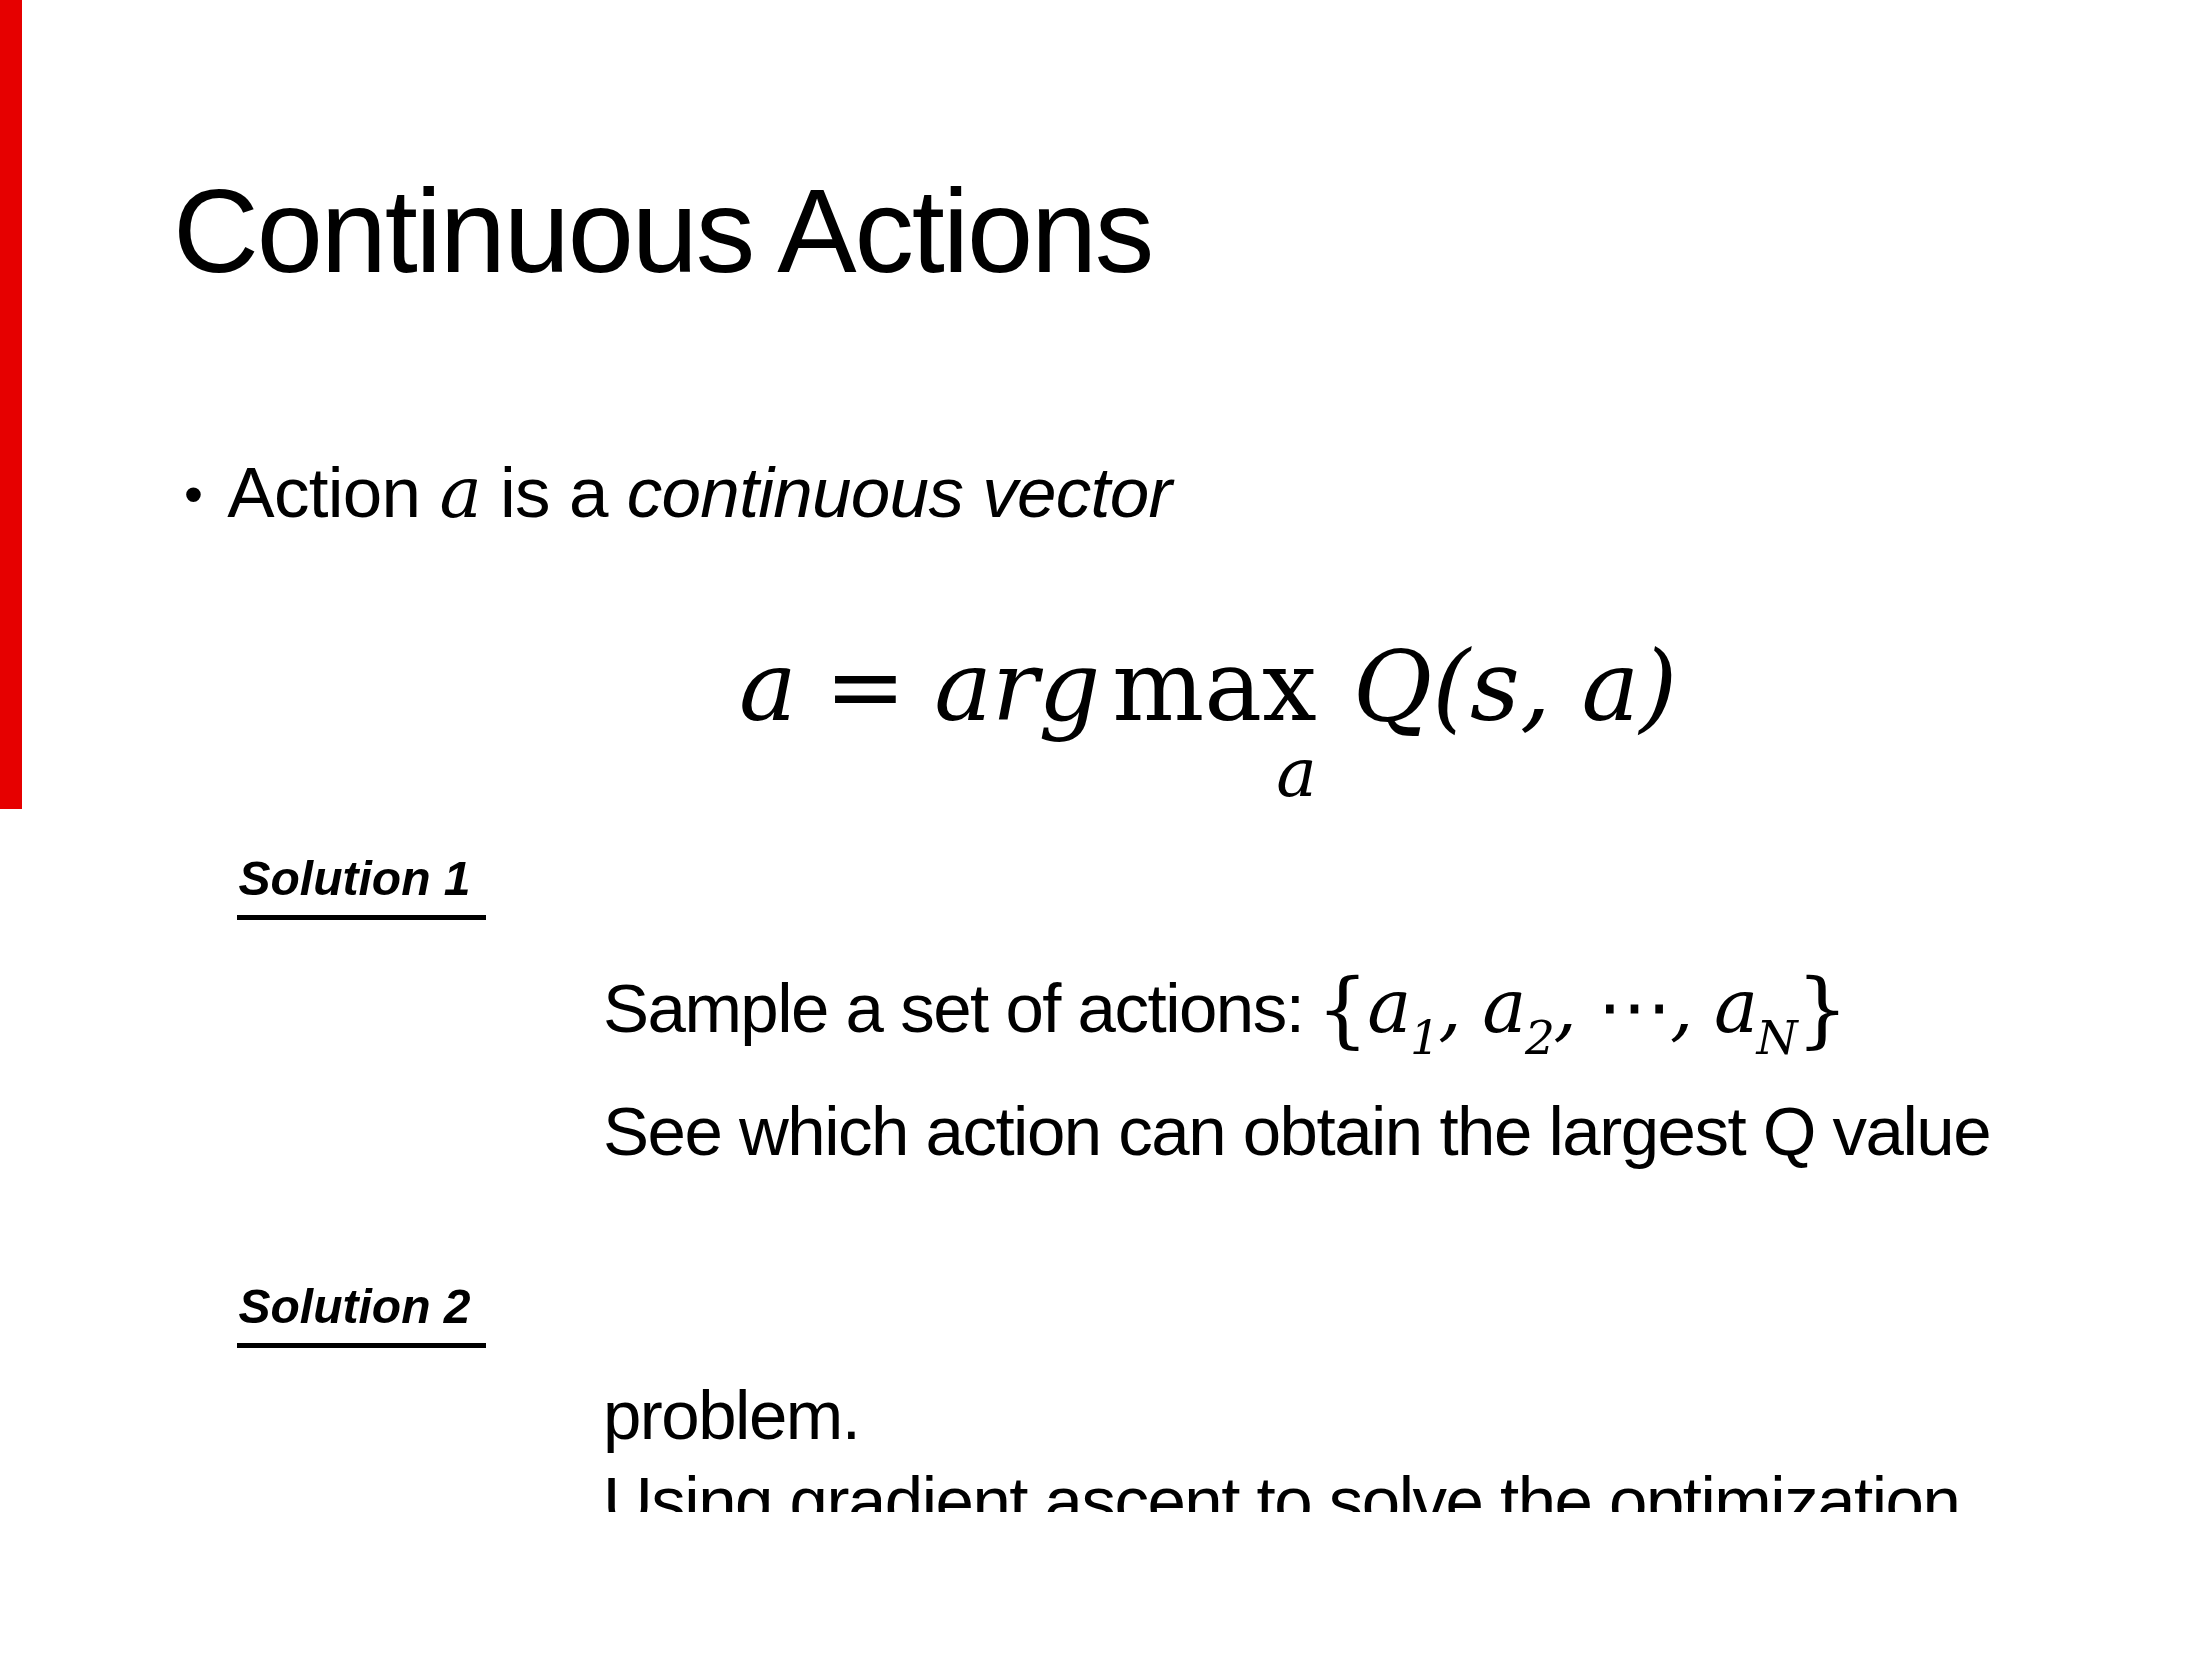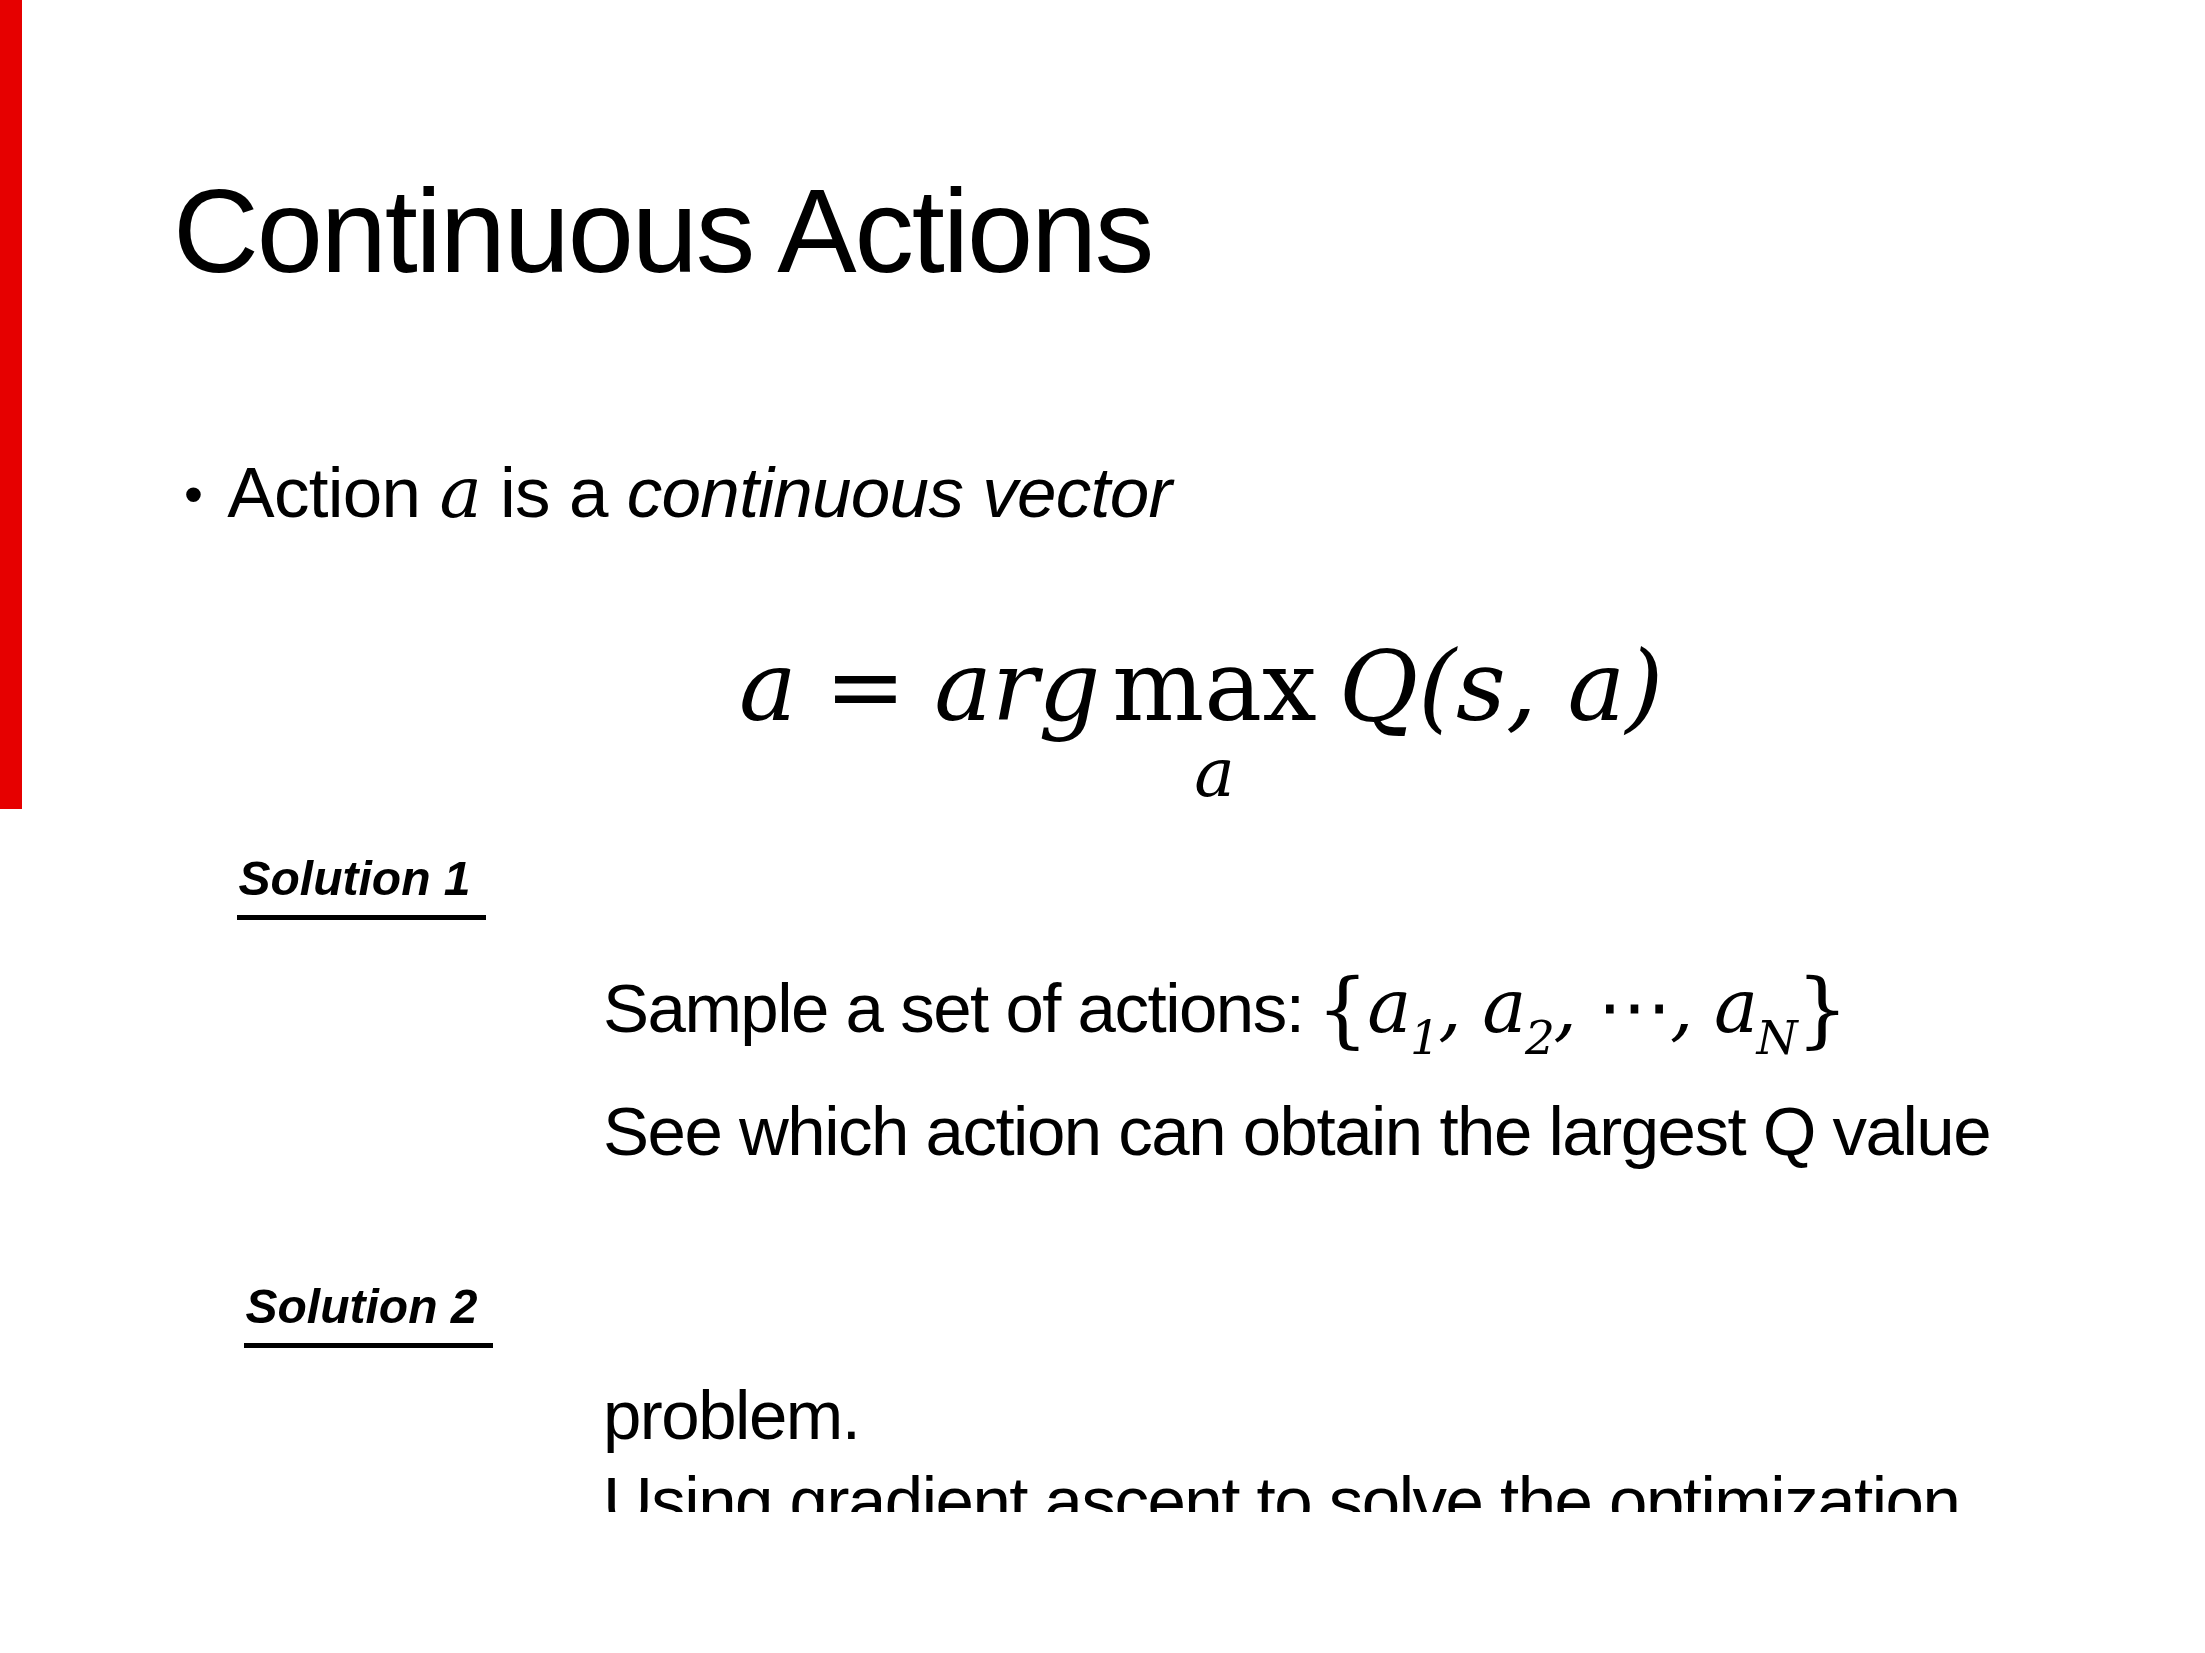--- a/index.html
+++ b/index.html
@@ -55,42 +55,42 @@
     font-size: 97px;
     line-height: 1;
     white-space: nowrap;
   }
   .formula .piece { font-style: italic; }
   .formula .eq { font-style: normal; margin: 0 28px; }
   .formula .arg { margin-right: 11.8px; }
   .maxcol {
     display: inline-flex;
     flex-direction: column;
-    align-items: center;
-    margin-right: 22px;
+    align-items: flex-end;
+    margin-right: 36px;
   }
   .maxcol .max { font-style: normal; }
   .maxcol .maxsub {
     font-style: italic;
     font-size: 68px;
     margin-top: 4.4px;
   }
   .sol-heading {
     position: absolute;
     font-size: 48px;
     font-weight: 700;
     font-style: italic;
     line-height: 1;
     white-space: nowrap;
     display: inline-block;
     padding: 0 16px 11.8px 1.5px;
     border-bottom: 5.9px solid #000000;
   }
   .sol1 { left: 237px; top: 855px; }
-  .sol2 { left: 244px; top: 1283px; }
+  .sol2 { left: 237px; top: 1283px; }
   .desc {
     position: absolute;
     font-size: 69px;
     letter-spacing: -1.5px;
     line-height: 1;
     white-space: nowrap;
   }
   .sample { left: 603px; top: 969px; display: flex; align-items: baseline; text-align: right; }
   .see    { left: 603px; top: 1097px; }
   .grad   { left: 603px; top: 1373px; line-height: 1.245; }

